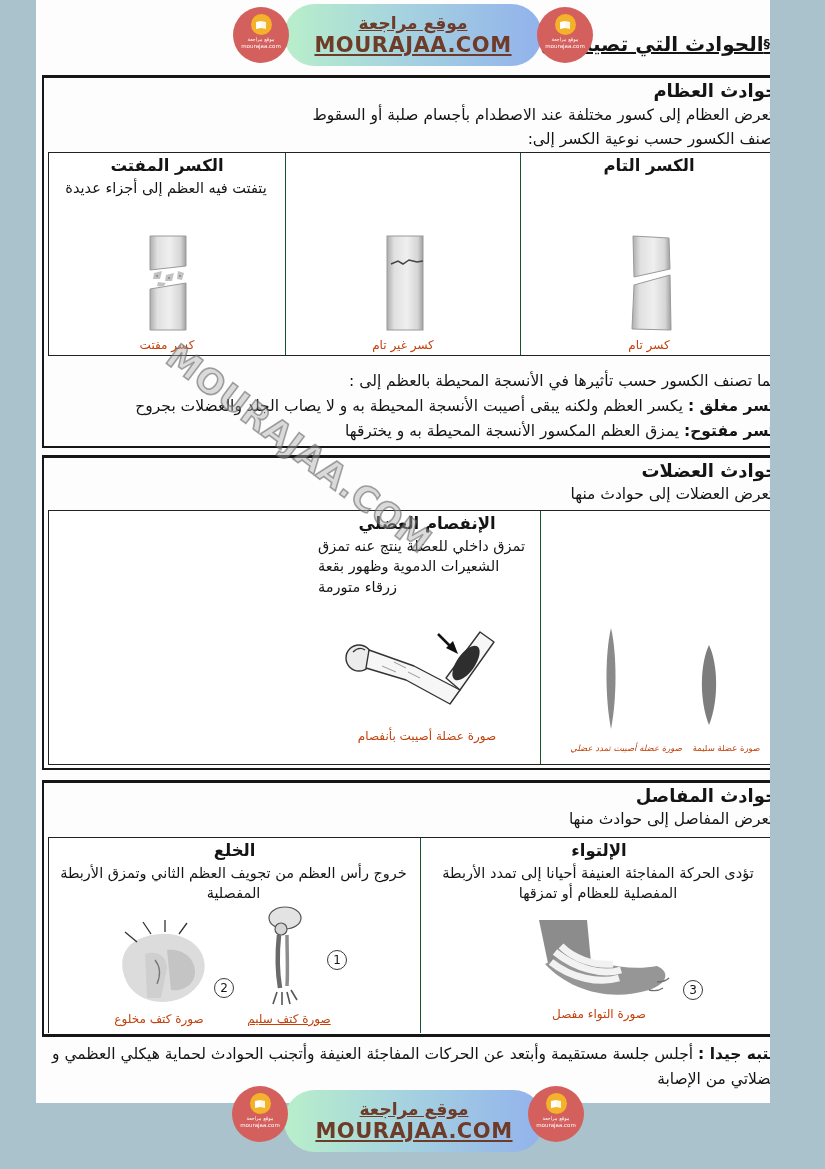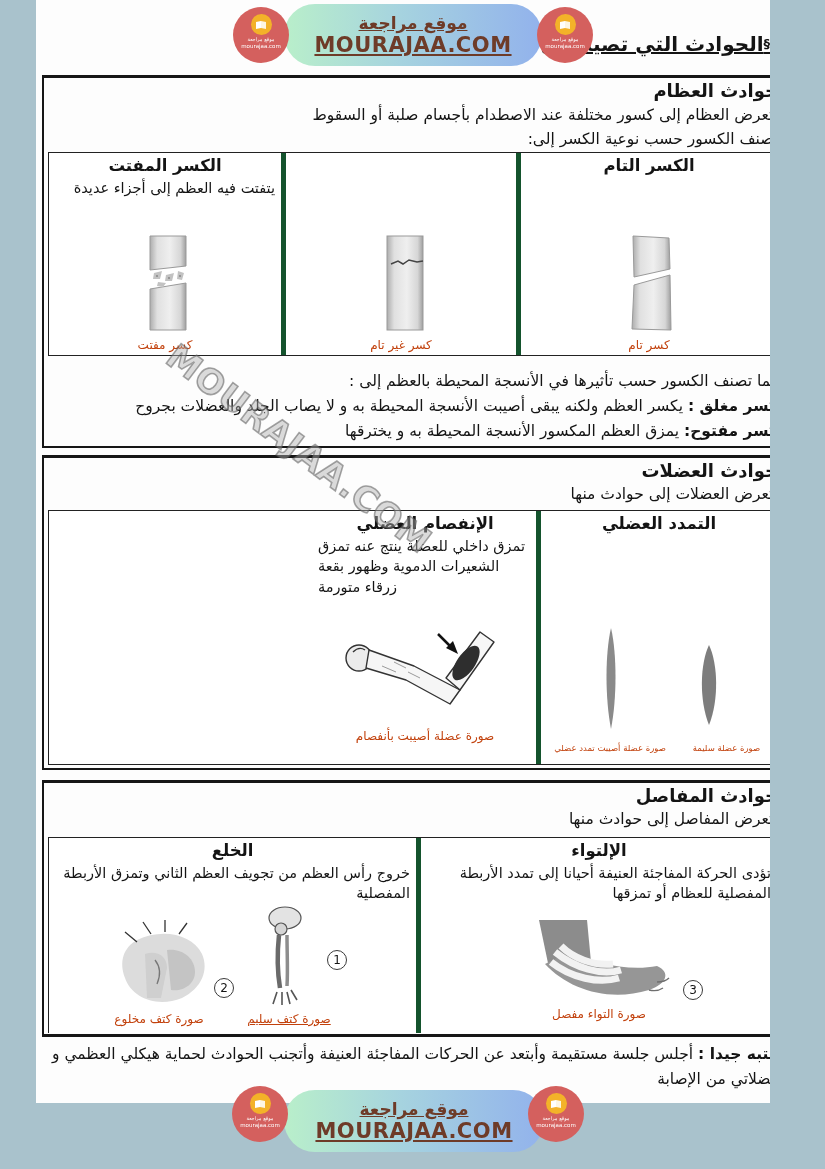--- a/index.html
+++ b/index.html
@@ -10,23 +10,23 @@
         background:#fdfdfd;overflow:hidden;z-index:1;}
   
   .line{position:absolute;direction:rtl;white-space:nowrap;font-size:15.5px;color:#141414;}
   .bold{font-weight:bold;}
   .h-sec{font-size:18px;font-weight:bold;}
   
   .sec-box{position:absolute;left:6px;width:742px;border:2px solid #161616;border-top-width:3px;box-sizing:border-box;}
   
   .t-wrap{position:absolute;display:flex;flex-direction:row;direction:rtl;border:1px solid #222;box-sizing:border-box;background:#fff;}
   .t-col{position:relative;box-sizing:border-box;flex:0 0 auto;}
-  .t-col + .t-col{border-right:5px solid #14532d;}
+  .t-col + .t-col{border-right:1px solid #14532d;}
   .t-title{font-weight:bold;font-size:16.5px;text-align:center;direction:rtl;padding-top:3px;}
-  .t-desc{font-size:14.5px;direction:rtl;text-align:right;padding:3px 6px 0 4px;line-height:1.4;}
+  .t-desc{font-size:14.5px;direction:rtl;text-align:center;padding:3px 6px 0 4px;line-height:1.4;}
   .cap{position:absolute;font-size:12px;text-align:center;direction:rtl;color:#c2410c;}
   .cap-tiny{font-size:8.5px;}
   .figsvg{position:absolute;}
   .numcirc{position:absolute;width:20px;height:20px;border:1.3px solid #3a3a3a;border-radius:50%;
            font-size:12px;line-height:19px;text-align:center;background:rgba(255,255,255,.65);box-sizing:border-box;}
   
   .watermark{position:absolute;left:147px;top:336px;transform:rotate(37deg);transform-origin:0 0;
              font-size:34px;font-weight:bold;letter-spacing:1px;white-space:nowrap;
              color:rgba(175,175,175,0.45);-webkit-text-stroke:1.6px rgba(92,92,92,0.55);
              z-index:6;}
@@ -145,28 +145,27 @@
       </div>
     </div>
 
     <div class="sec-box" style="top:455px;height:315px;">
       <div class="line h-sec" style="top:2px;right:4px;">حوادث العضلات</div>
       <div class="line" style="top:27px;right:4px;">تتعرض العضلات إلى حوادث منها</div>
 
       <div class="t-wrap" style="left:4px;top:52px;width:730px;height:255px;">
 
         <div class="t-col" style="width:236px;">
-          <div class="t-title">التمدد العضلي</div>
           <svg class="figsvg" style="left:55px;top:115px;" width="30" height="105" viewBox="0 0 30 105">
             <path d="M15,2 C21,28 21,72 15,103 C9,72 9,28 15,2 Z" fill="#8a8a8a"></path>
           </svg>
           <svg class="figsvg" style="left:148px;top:130px;" width="40" height="88" viewBox="0 0 40 88">
             <path d="M20,4 C29,23 30,59 20,84 C10,59 11,23 20,4 Z" fill="#7d7d7d"></path>
           </svg>
-          <div class="cap cap-tiny" style="top:232px;left:4px;width:130px;">صورة عضلة أصيبت تمدد عضلي</div>
+          <div class="cap cap-tiny" style="top:232px;left:20px;width:130px;font-style:italic;">صورة عضلة أصيبت تمدد عضلي</div>
           <div class="cap cap-tiny" style="top:232px;left:138px;width:95px;">صورة عضلة سليمة</div>
         </div>
 
         <div class="t-col" style="width:227px;">
           <div class="t-title">الإنفصام العضلي</div>
           <div class="t-desc" style="text-align:left;">تمزق داخلي للعضلة ينتج عنه تمزق الشعيرات الدموية وظهور بقعة زرقاء متورمة</div>
           <svg class="figsvg" style="left:28px;top:103px;" width="165" height="105" viewBox="0 0 165 105">
             <g stroke="#333" stroke-width="1.4" fill="#f4f4f4" stroke-linejoin="round">
               <circle cx="17" cy="44" r="13" fill="#ececec"></circle>
               <path d="M11,38 q6,-6 12,-2" fill="none"></path>

